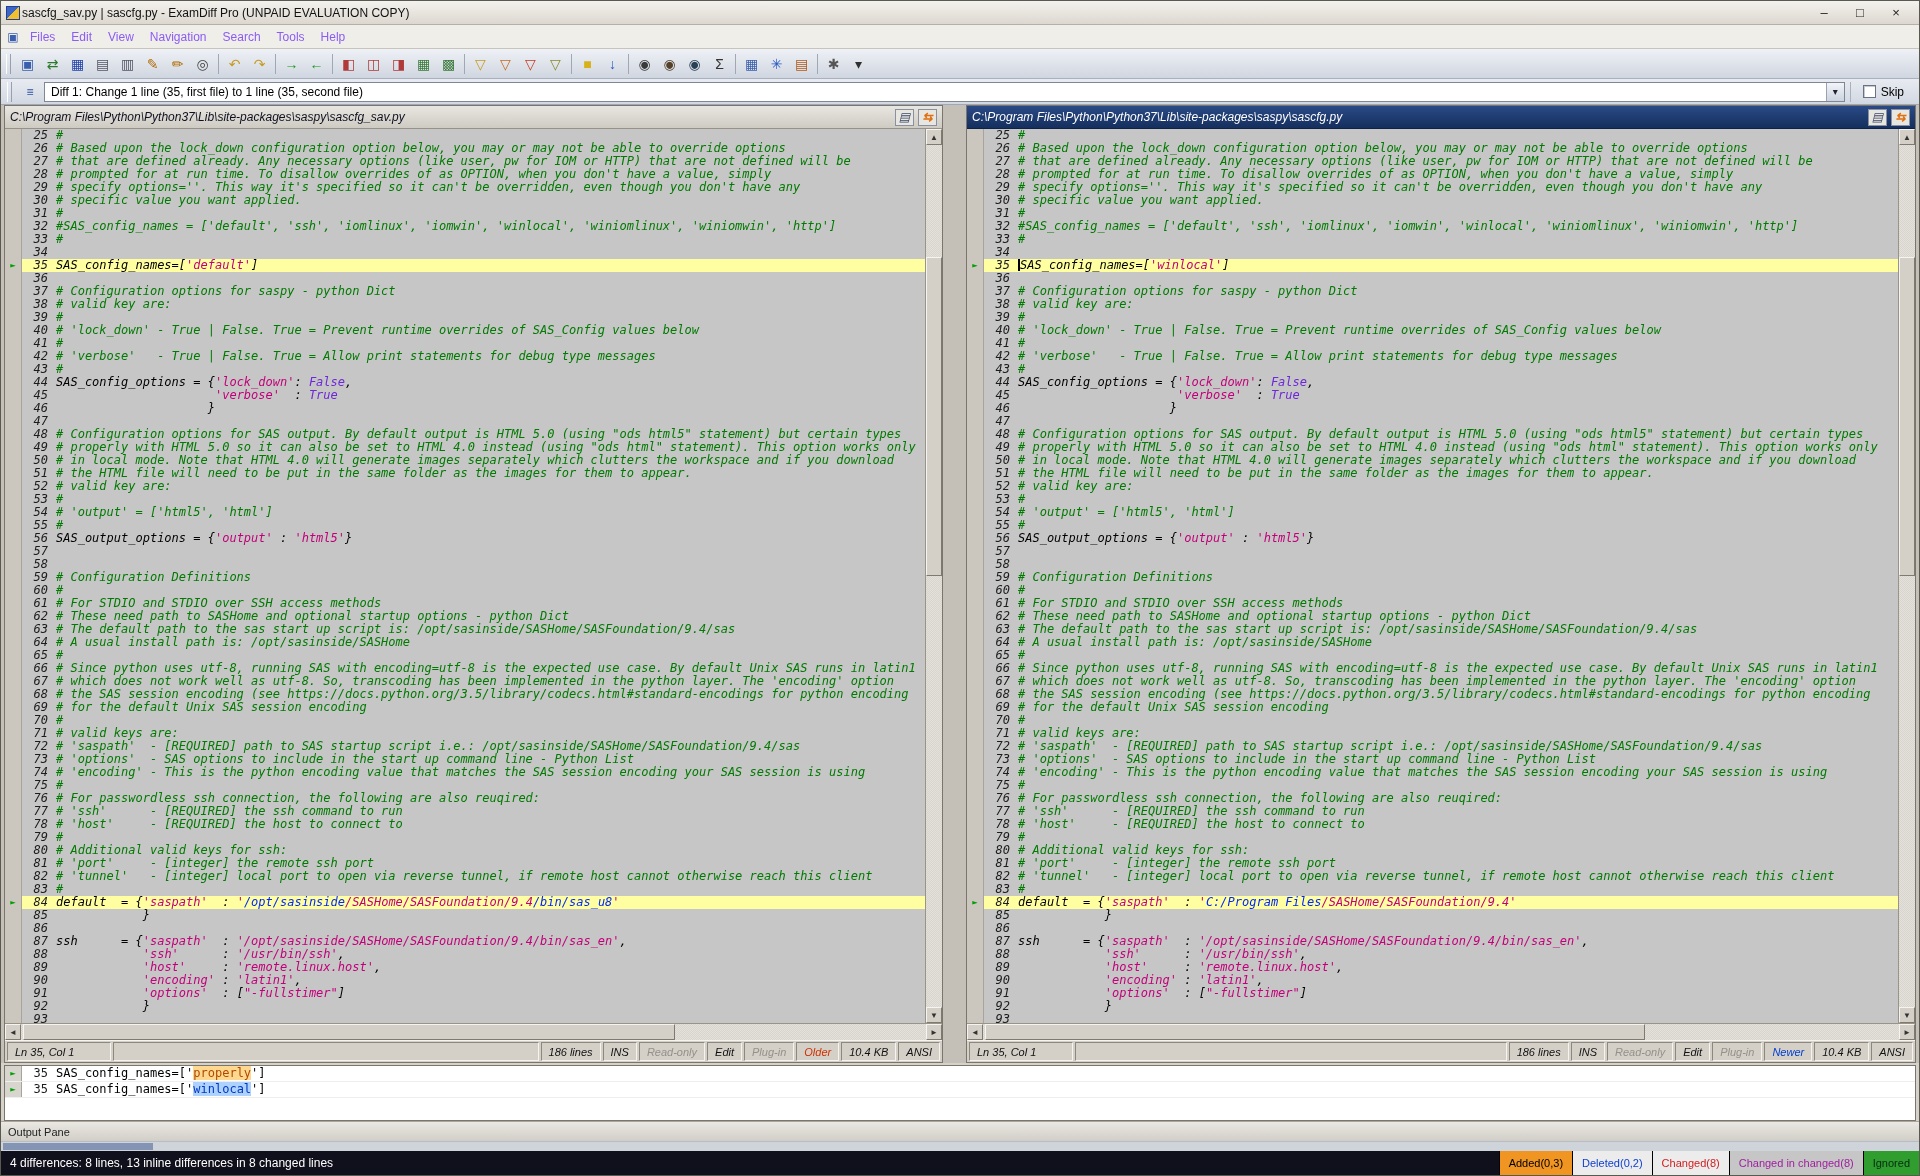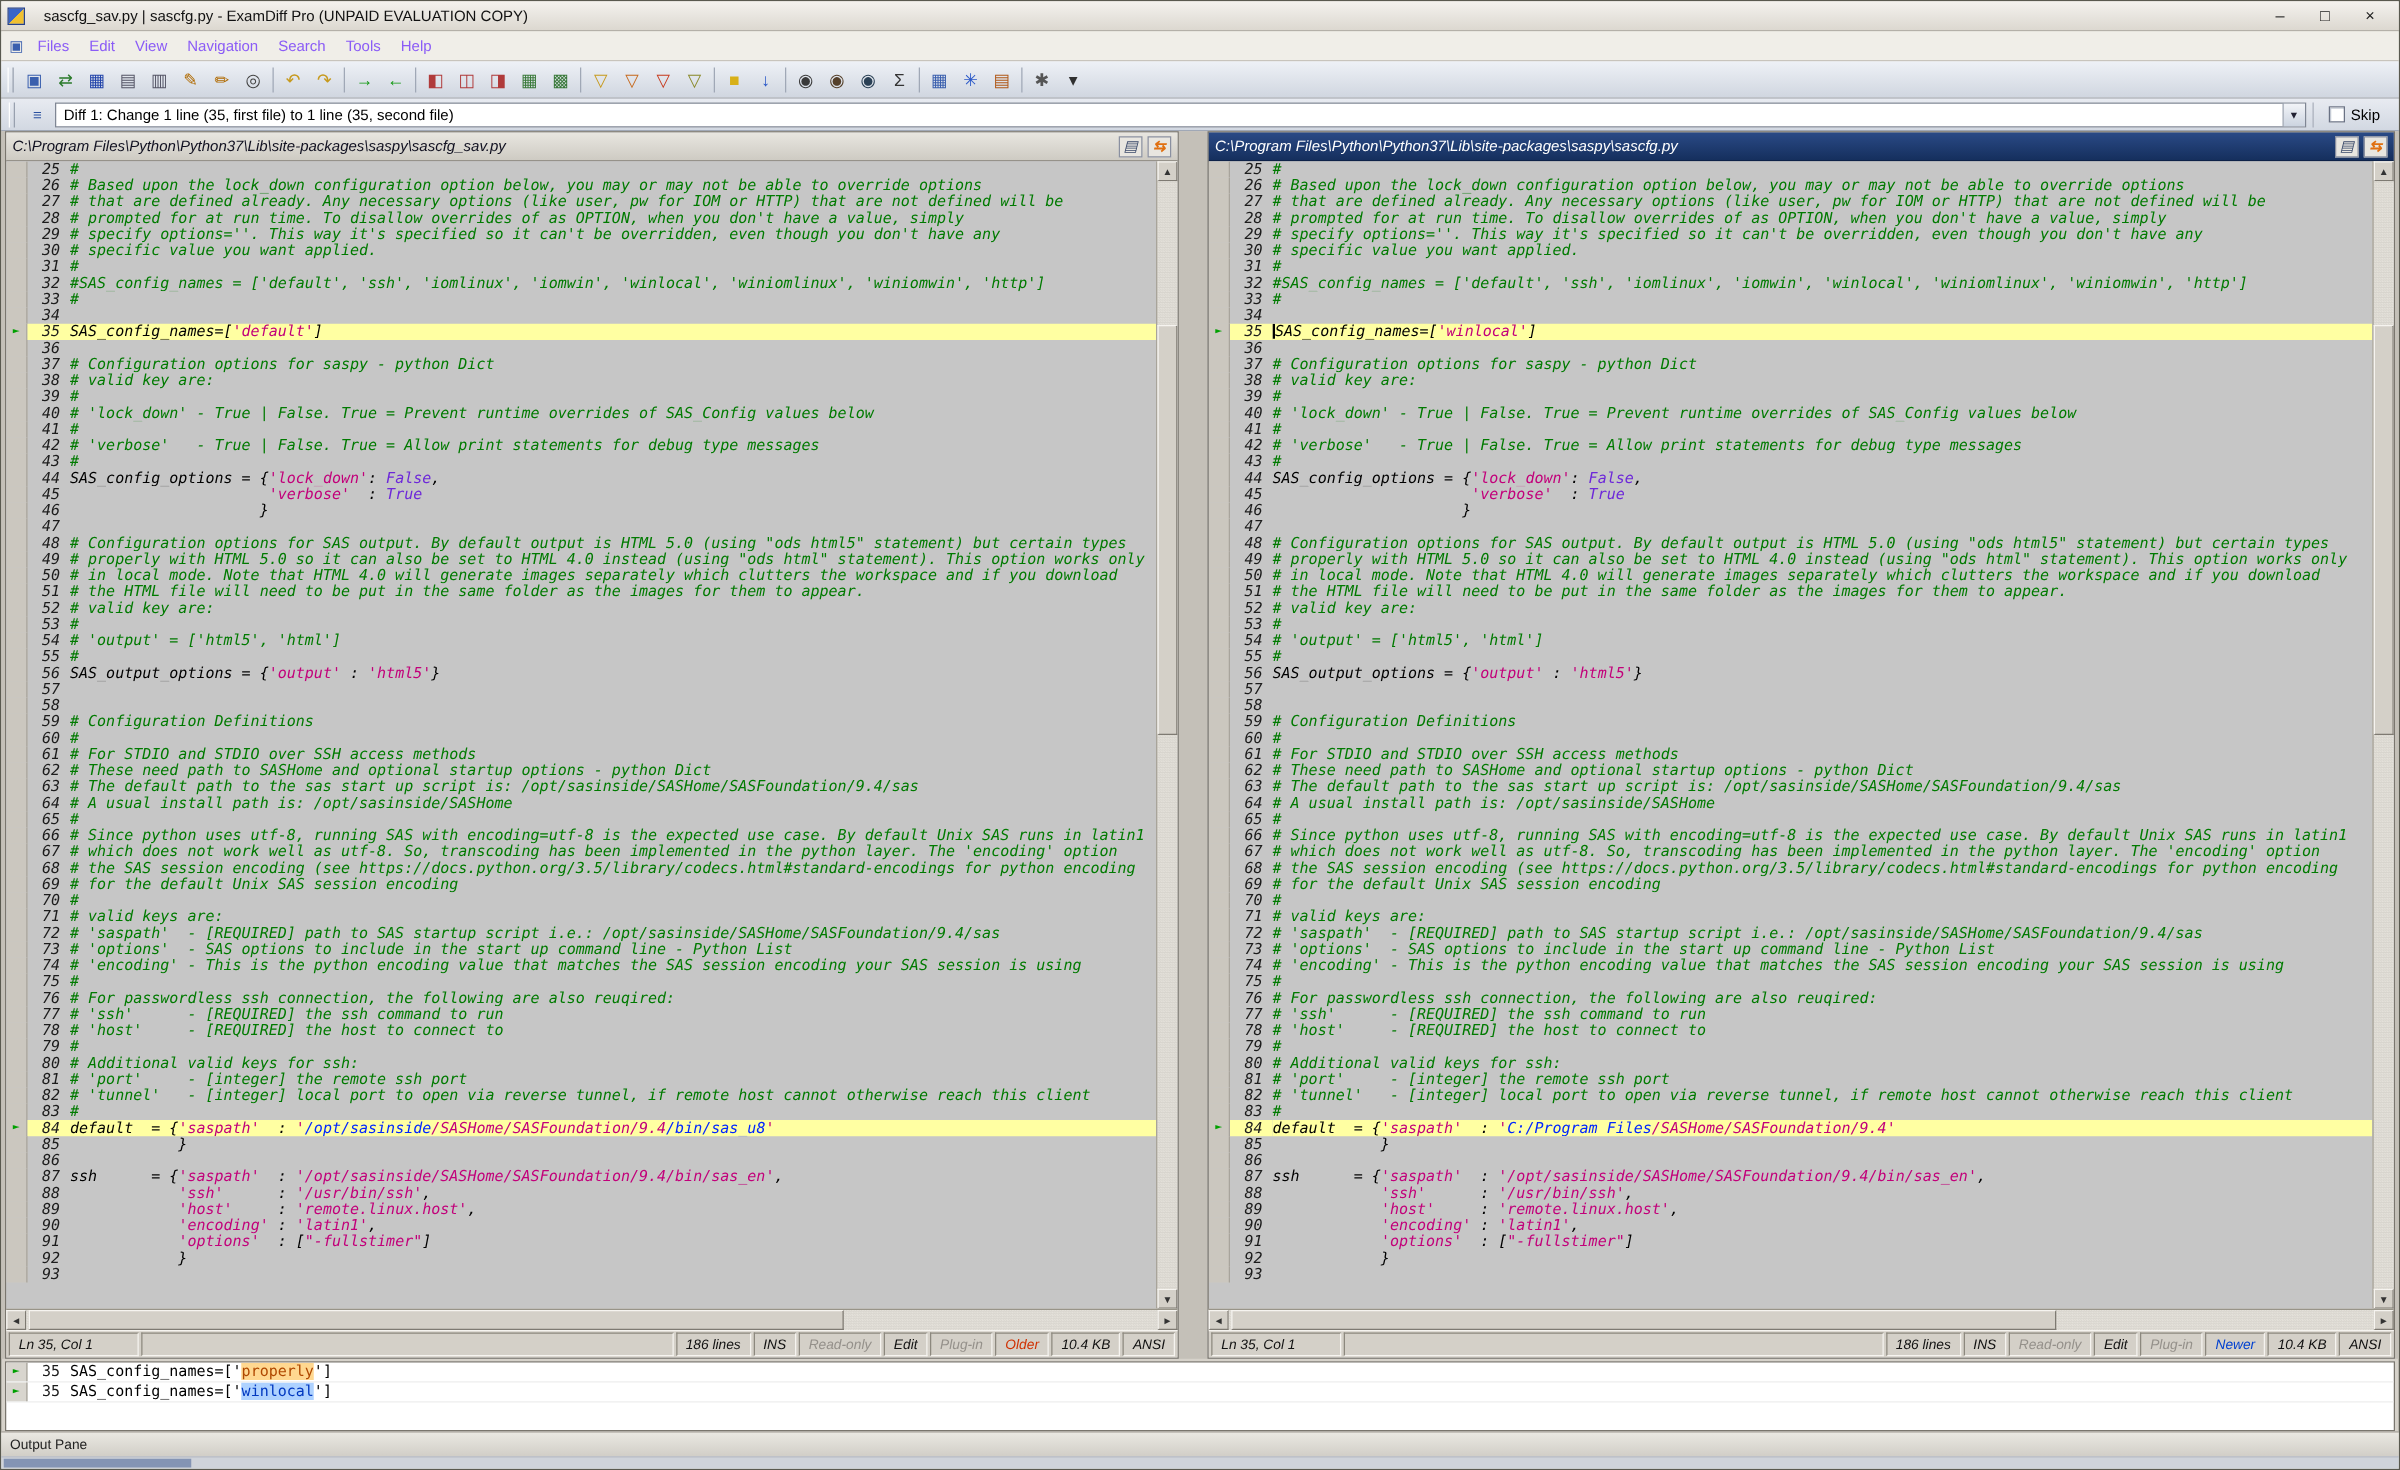--- a/index.html
+++ b/index.html
@@ -1,21 +1,21 @@
 <!DOCTYPE html>
 <html><head>
 <meta charset="utf-8">
 <style>
   * { margin:0; padding:0; box-sizing:border-box; }
   html,body { width:1920px; height:1176px; overflow:hidden; }
   body { font-family:"Liberation Sans",sans-serif; font-size:12px; background:#b8b4ac; }
   .window { width:1920px; height:1176px; display:flex; flex-direction:column; border:1px solid #59594f; background:#d6d2ca; }
 
   
-  .titlebar { height:24px; flex:none; display:flex; align-items:center; gap:15px; padding:0 5px; background:linear-gradient(#f4f2ee,#dcd8d0); border-bottom:1px solid #b4b0a8;text-align:center; }
+  .titlebar { height:24px; flex:none; display:flex; align-items:center; gap:2px; padding:0 5px; background:linear-gradient(#f4f2ee,#dcd8d0); border-bottom:1px solid #b4b0a8;text-align:center; }
   .app-icon { width:14px; height:14px; background:linear-gradient(135deg,#3a66c8 50%,#f0c030 50%); border:1px solid #24408a; flex:none; }
   .title-text { color:#111; white-space:nowrap; }
   .win-btns { margin-left:auto; display:flex; }
   .win-btn { width:36px; height:20px; display:flex; align-items:center; justify-content:center; color:#222; font-size:13px; }
 
   
   .menubar { height:24px; flex:none; display:flex; align-items:center; background:#f0eee8; border-bottom:1px solid #c8c4bc; padding:0 3px; }
   .menu-appicon { width:18px; text-align:center; color:#3a5fae; font-size:12px; }
   .menu-item { padding:4px 8px; color:#8b5cf6; white-space:nowrap; }
 
@@ -408,14 +408,24 @@
       <div class="br"><span class="gut">►</span><span class="ln">35</span><span class="lt"><span class="sg-k">SAS_config_names=['</span><span class="sg-nw">winlocal</span><span class="sg-k">']</span></span></div>
     </div>
 
   <div class="output-header">
     <span>Output Pane</span>
   </div>
   <div class="output-scroll">
     <div class="output-thumb"></div>
   </div>
 
+  <div class="statusbar">
+    <span class="summary">4 differences: 8 lines, 13 inline differences in 8 changed lines</span>
+    <span id="badges">
+        <span class="badge badge-added">Added(0,3)</span>
+        <span class="badge badge-deleted">Deleted(0,2)</span>
+        <span class="badge badge-changed">Changed(8)</span>
+        <span class="badge badge-changed-in-changed">Changed in changed(8)</span>
+        <span class="badge badge-ignored">Ignored</span>
+      </span>
+  </div>
 
 </div>
 
 </body></html>

